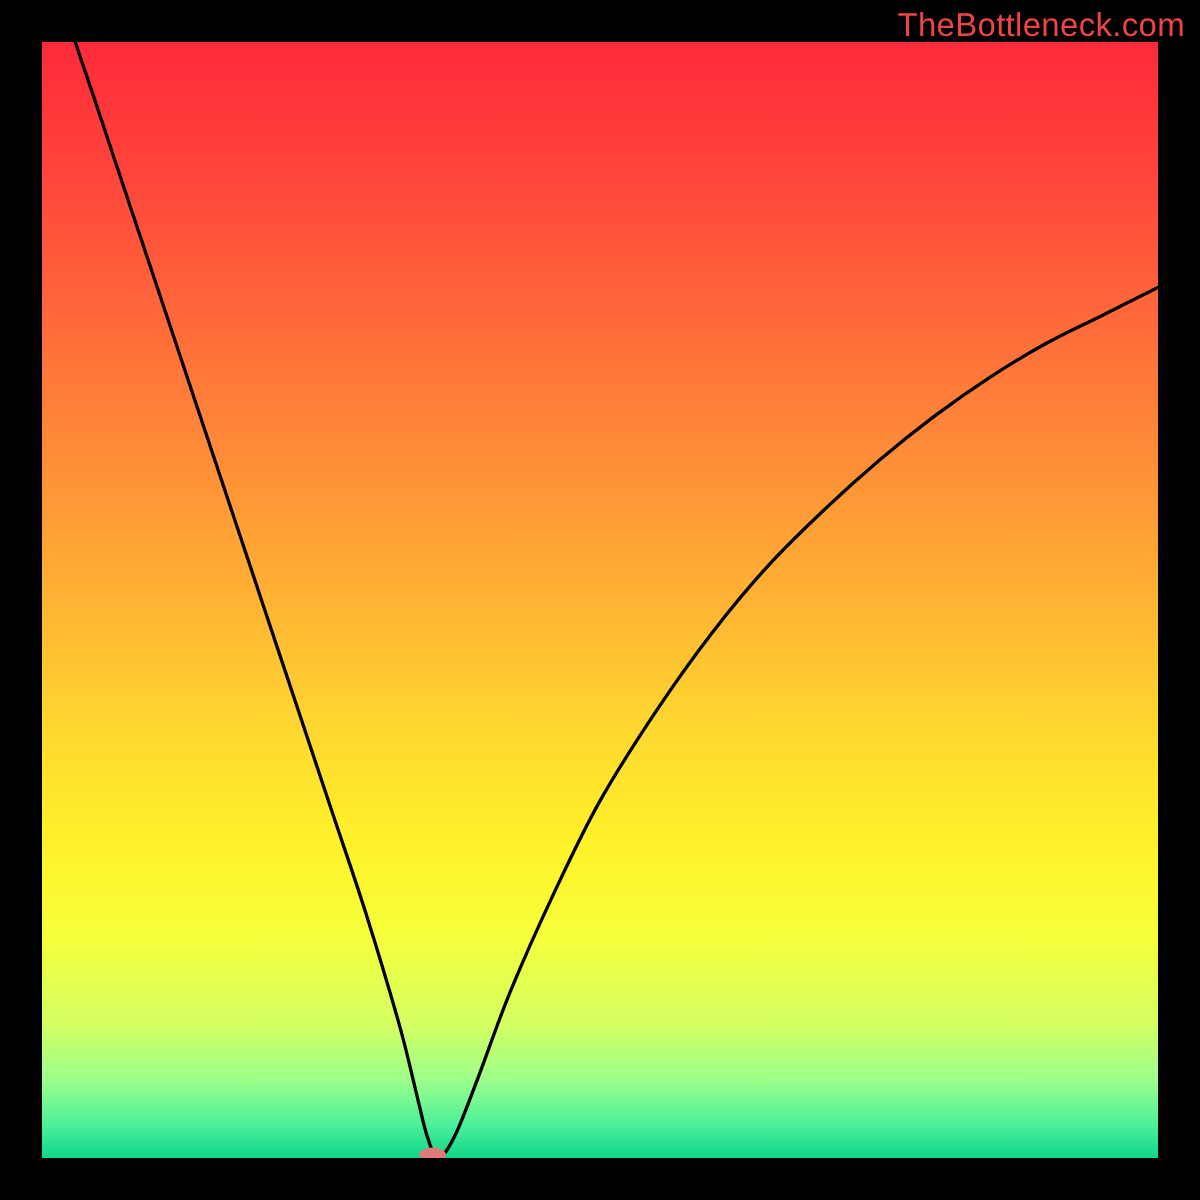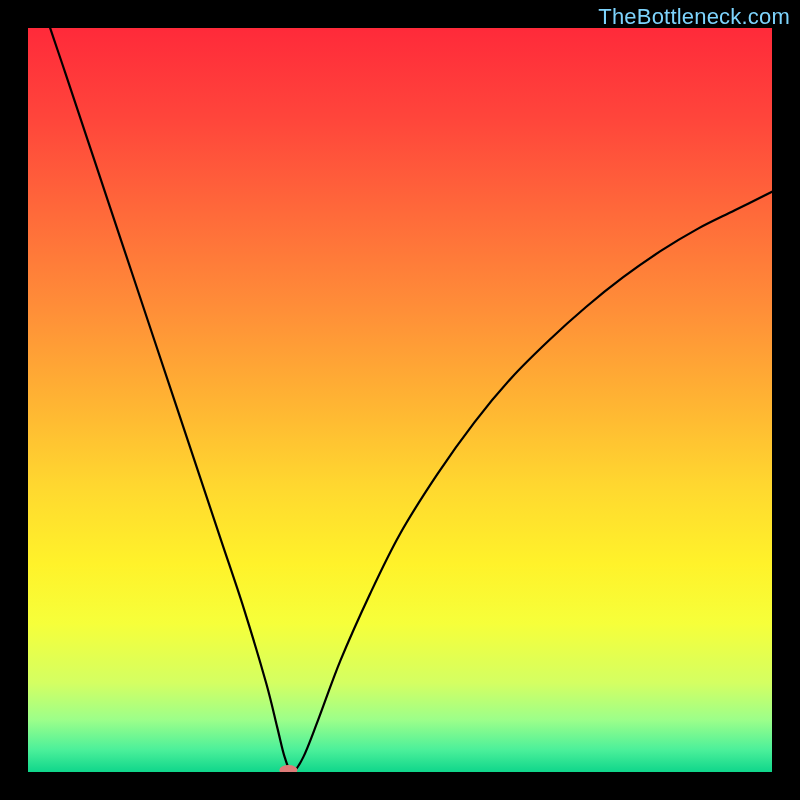--- a/index.html
+++ b/index.html
@@ -23,21 +23,21 @@
     position: absolute;
     left: 0;
     top: 0;
     width: 744px;
     height: 744px;
   }
   .watermark {
     position: absolute;
     top: 4px;
     right: 10px;
-    color: #7dd3fc;
+    color: #ef4444;
     font-size: 22px;
     font-weight: 500;
     letter-spacing: 0.2px;
     z-index: 10;
   }
   svg { display: block; }
 </style>
 </head>
 <body>
 

